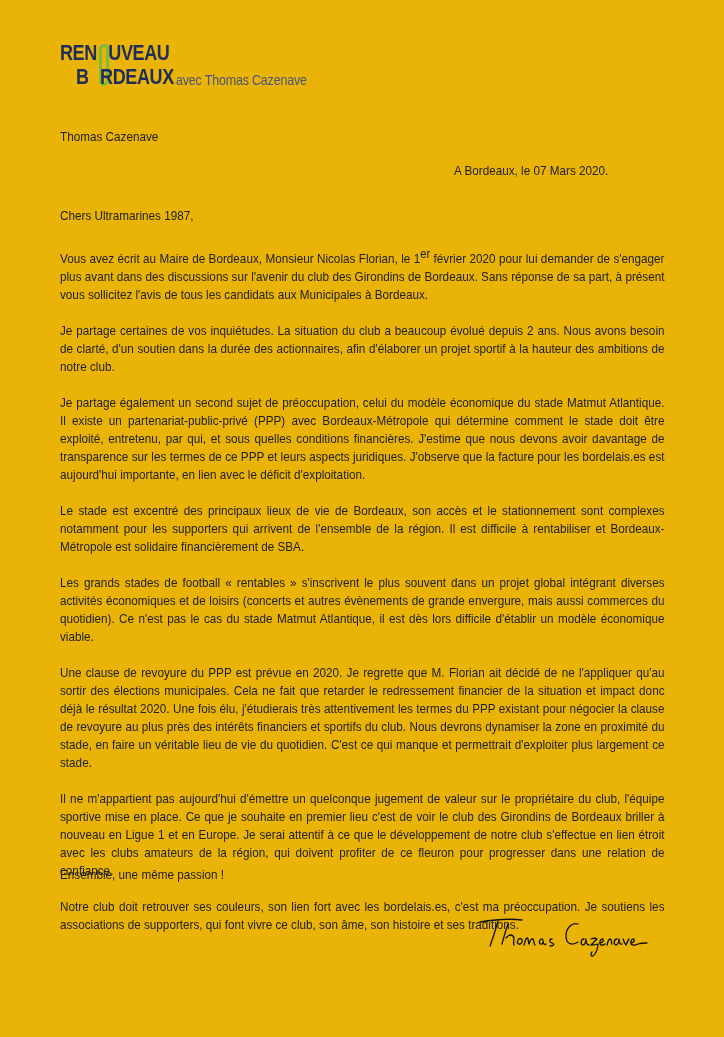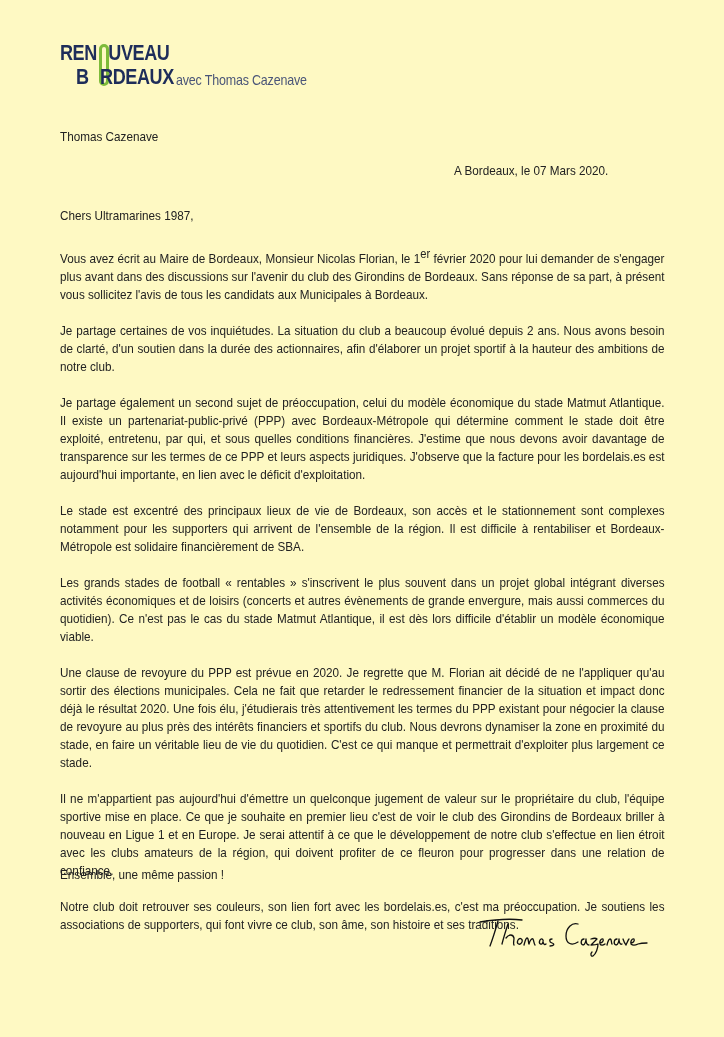--- a/index.html
+++ b/index.html
@@ -13,21 +13,21 @@
       position: relative;
       overflow: hidden;
       font-family: "Liberation Sans", "DejaVu Sans", sans-serif;
       color: #1f1f1f;
     }
     .page {
       position: absolute;
       left: 0; top: 0;
       width: 724px;
       height: 1037px;
-      background: #fef9c3;
+      background: #eab308;
     }
     
     .logo {
       position: absolute;
       left: 60px;
       top: 42px;
       height: 56px;
       width: 280px;
     }
     .logo .line {

